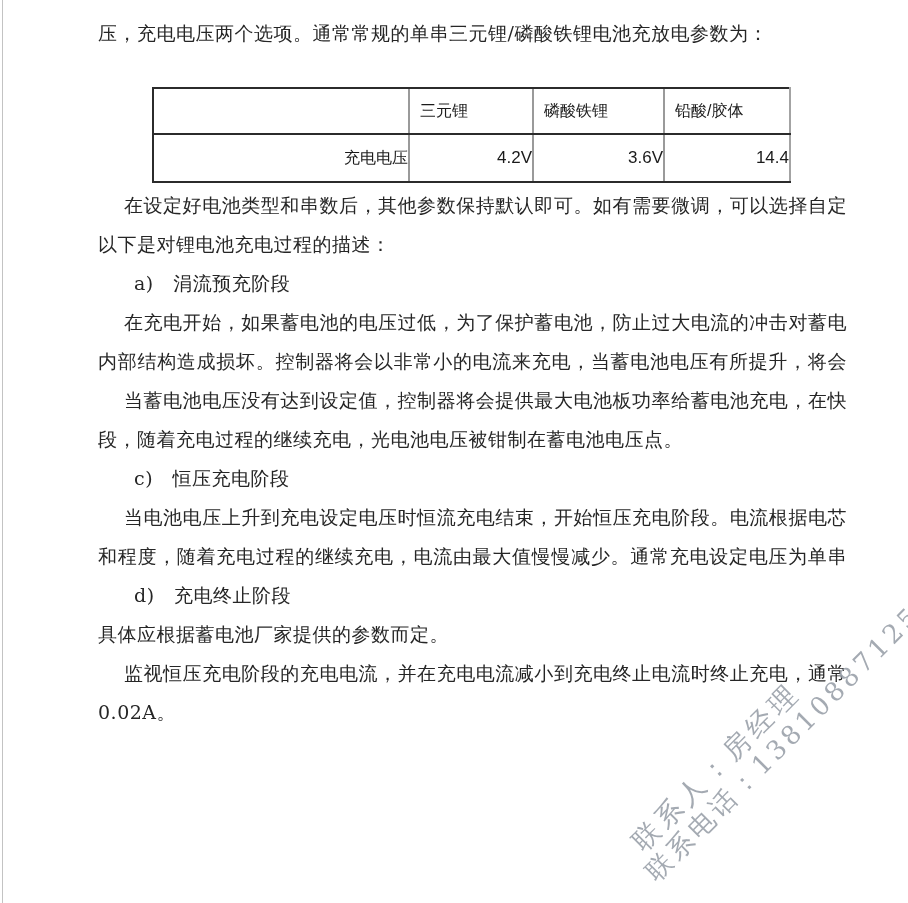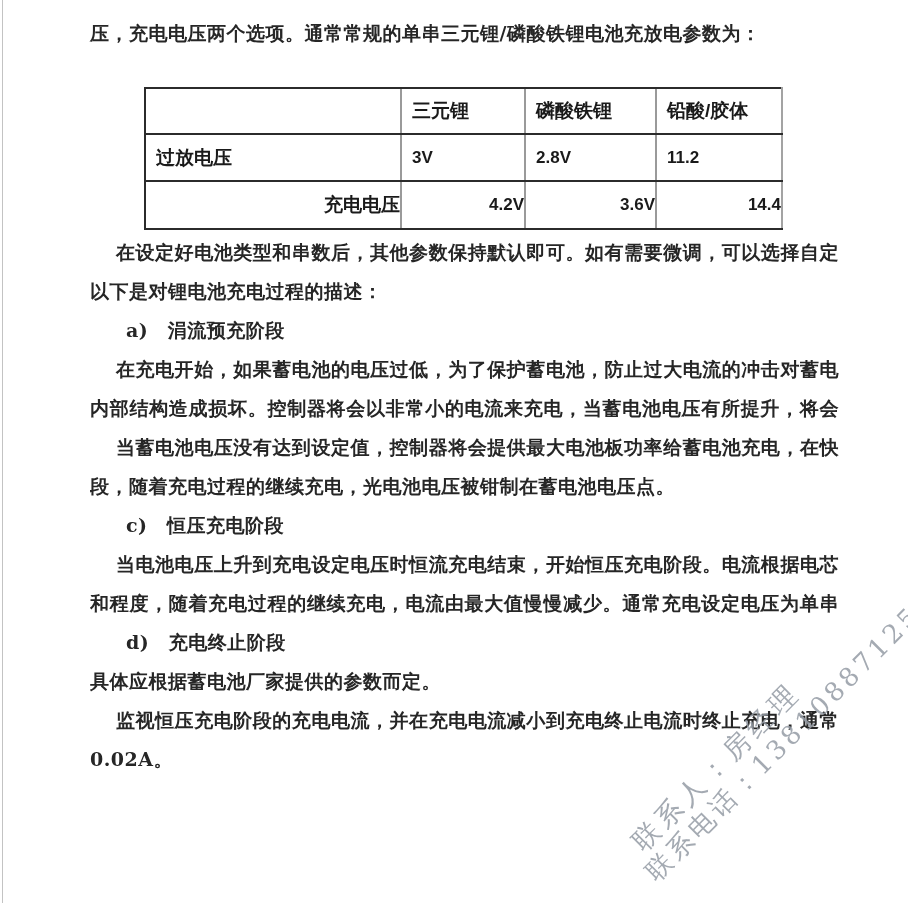--- a/index.html
+++ b/index.html
@@ -9,23 +9,22 @@
     background:#ffffff;
     overflow:hidden;
     font-family:"DejaVu Serif","Liberation Serif",serif;
     color:#262626;
   }
   .page-edge{
     position:absolute;left:2px;top:0;width:1px;height:903px;
     background:#c3c3c3;
   }
   #content{
-    position:absolute;left:90px;top:0;width:749px;
+    position:absolute;left:98px;top:0;width:749px;
     padding-top:18px;
-    font-weight:bold;
   }
   .intro-line{
     height:30px;line-height:30px;font-size:19px;
     letter-spacing:0.5px;
   }
   
   table.params{
     border-collapse:collapse;
     table-layout:fixed;
     margin:39px 0 0 54px;
@@ -39,21 +38,21 @@
     vertical-align:middle;
     padding:0 0 0 10px;
     overflow:hidden;
   }
   table.params td.vline{border-left:2px solid #9a9a9a;}
   table.params td.first{border-left:2px solid #2b2b2b;}
   table.params td.last{border-right:2px solid #a3a3a3;margin-top:36px;}
   table.params tr.hdr{height:46px;}
   table.params tr.r1{height:47px;}
   table.params tr.r2{height:48px;text-align:right;}
-  .cn-cell{font-size:19px;}
+  .cn-cell{font-size:16px;}
   .val-cell{font-size:17px;}
   
   #textblock{margin-top:3px;}
   .tline{
     height:39px;line-height:39px;font-size:19px;
     letter-spacing:0.5px;
     overflow:hidden;
     text-align:justify;
   }
   .tline.fill::after{
@@ -92,26 +91,20 @@
         <col style="width:131px">
           <col style="width:126px">
       </colgroup>
       <tbody>
           <tr class="hdr">
         <td class="first cn-cell"></td>
         <td class="vline cn-cell">三元锂</td>
         <td class="vline cn-cell">磷酸铁锂</td>
         <td class="vline last cn-cell">铅酸/胶体</td>
       </tr>
-      <tr class="r1">
-        <td class="first cn-cell">过放电压</td>
-        <td class="vline val-cell">3V</td>
-        <td class="vline val-cell">2.8V</td>
-        <td class="vline last val-cell">11.2</td>
-      </tr>
       <tr class="r2">
         <td class="first cn-cell">充电电压</td>
         <td class="vline val-cell">4.2V</td>
         <td class="vline val-cell">3.6V</td>
         <td class="vline last val-cell">14.4</td>
       </tr>
     </tbody>
       </table>
 
     <div id="textblock">

